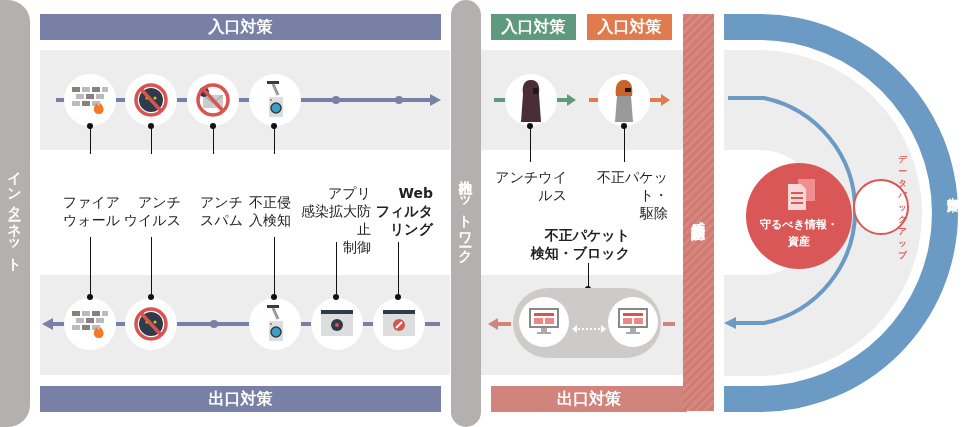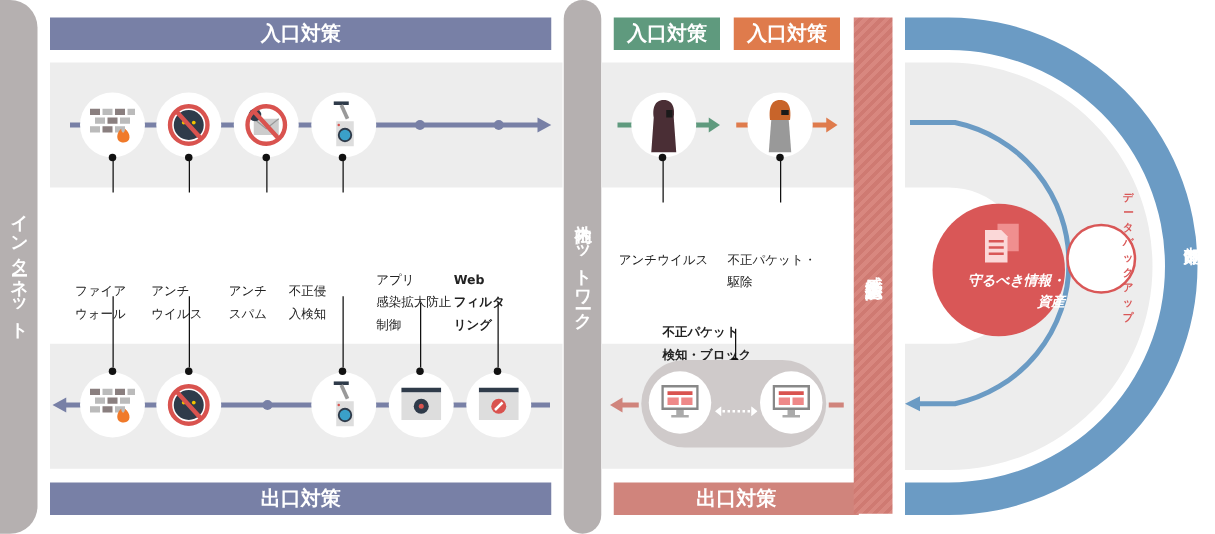--- a/index.html
+++ b/index.html
@@ -9,21 +9,21 @@
   .vbar { position:absolute; background:#b5b0b0; border-radius:22px; color:#fff; font-weight:bold;
           font-size:14px; display:flex; align-items:center; justify-content:center; }
   .vtext { writing-mode:vertical-rl; text-orientation:upright; letter-spacing:1px; }
   .band-title { position:absolute; height:26px; color:#fff; font-size:16px; font-weight:bold;
                 display:flex; align-items:center; justify-content:center; }
   .lane { position:absolute; background:#ededed; }
   .circle { position:absolute; width:52px; height:52px; border-radius:50%; background:#fff;
             display:flex; align-items:center; justify-content:center; }
   .vline { position:absolute; width:1px; background:#111; }
   .dot { position:absolute; width:6px; height:6px; border-radius:50%; background:#111; }
-  .label { position:absolute; font-size:10px; color:#222; text-align:left; line-height:18px; white-space:pre-line;margin-top:32px; }
+  .label { position:absolute; font-size:14px; color:#222; text-align:right; line-height:18px; white-space:pre-line; }
   .hline { position:absolute; height:4px; }
   .hatch { background: repeating-linear-gradient(135deg,#d8877f 0 3px,#cf7a72 3px 6px); }
 </style>
 </head>
 <body>
 
 <div class="vbar" style="left:0;top:0;width:30px;height:427px;border-radius:0 22px 22px 0;">
   <span class="vtext">インターネット</span>
 </div>
 
@@ -269,21 +269,21 @@
 </svg>
 
 <div class="abs" style="left:746px;top:163px;width:106px;height:106px;border-radius:50%;background:#d95757;"></div>
 <svg class="abs" style="left:786px;top:178px;" width="32" height="34" viewBox="0 0 32 34">
   <rect x="12" y="1" width="17" height="22" fill="#f08f8f"></rect>
   <path d="M2 6 L15 6 L20 11 L20 32 L2 32Z" fill="#fbd8d8"></path>
   <rect x="5" y="14" width="12" height="2" fill="#d95757"></rect>
     <rect x="5" y="19" width="12" height="2" fill="#d95757"></rect>
     <rect x="5" y="24" width="12" height="2" fill="#d95757"></rect>
 </svg>
-<div class="abs" style="left:746px;top:216px;width:106px;text-align:right;color:#fff;font-weight:bold;font-size:11px;line-height:17px;white-space:pre-line;font-style:italic;">守るべき情報・
+<div class="abs" style="left:746px;top:216px;width:106px;text-align:center;color:#fff;font-weight:bold;font-size:11px;line-height:17px;white-space:pre-line;">守るべき情報・
 資産</div>
 
 <div class="abs" style="left:853px;top:179px;width:56px;height:56px;border-radius:50%;background:#fff;border:2px solid #d95757;box-sizing:border-box;display:flex;align-items:center;justify-content:center;">
   <span style="color:#d95757;font-weight:bold;font-size:8.5px;line-height:12px;text-align:right;white-space:pre-line;padding-left:40px;">データ
 バックアップ</span>
 </div>
 
 <div class="abs" style="left:944px;top:180px;color:#fff;font-weight:bold;font-size:12px;">
   <span class="vtext">内部対策</span>
 </div>

